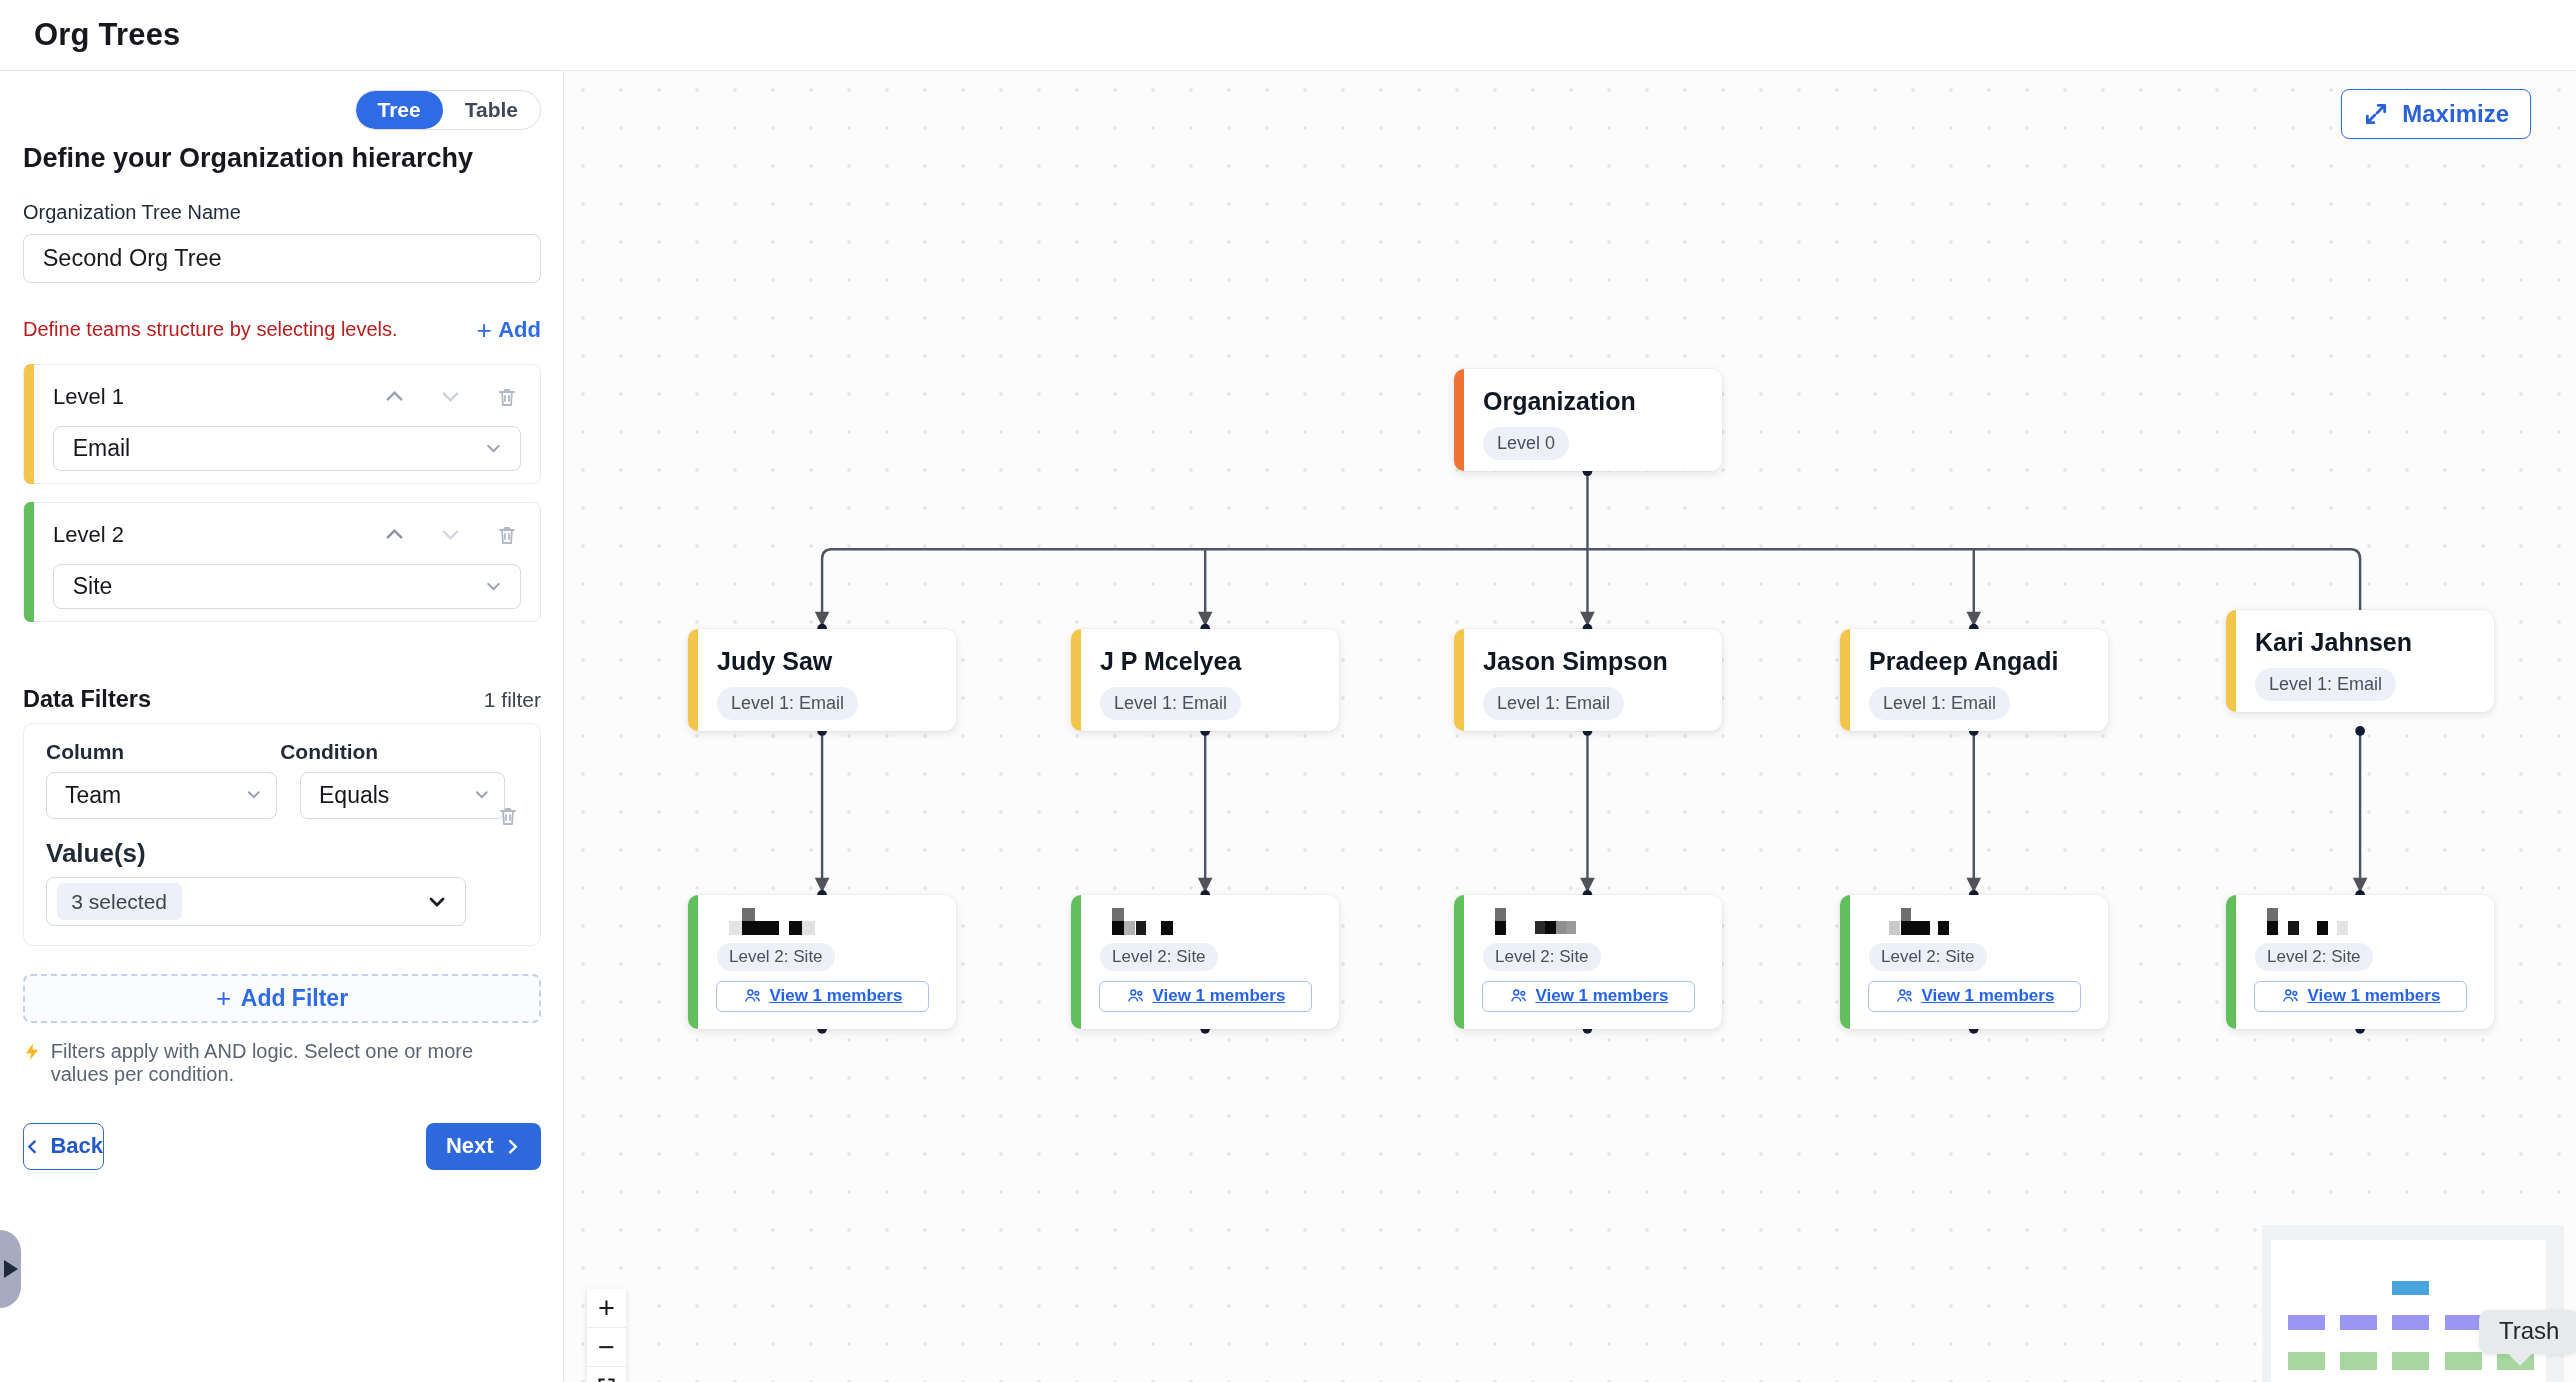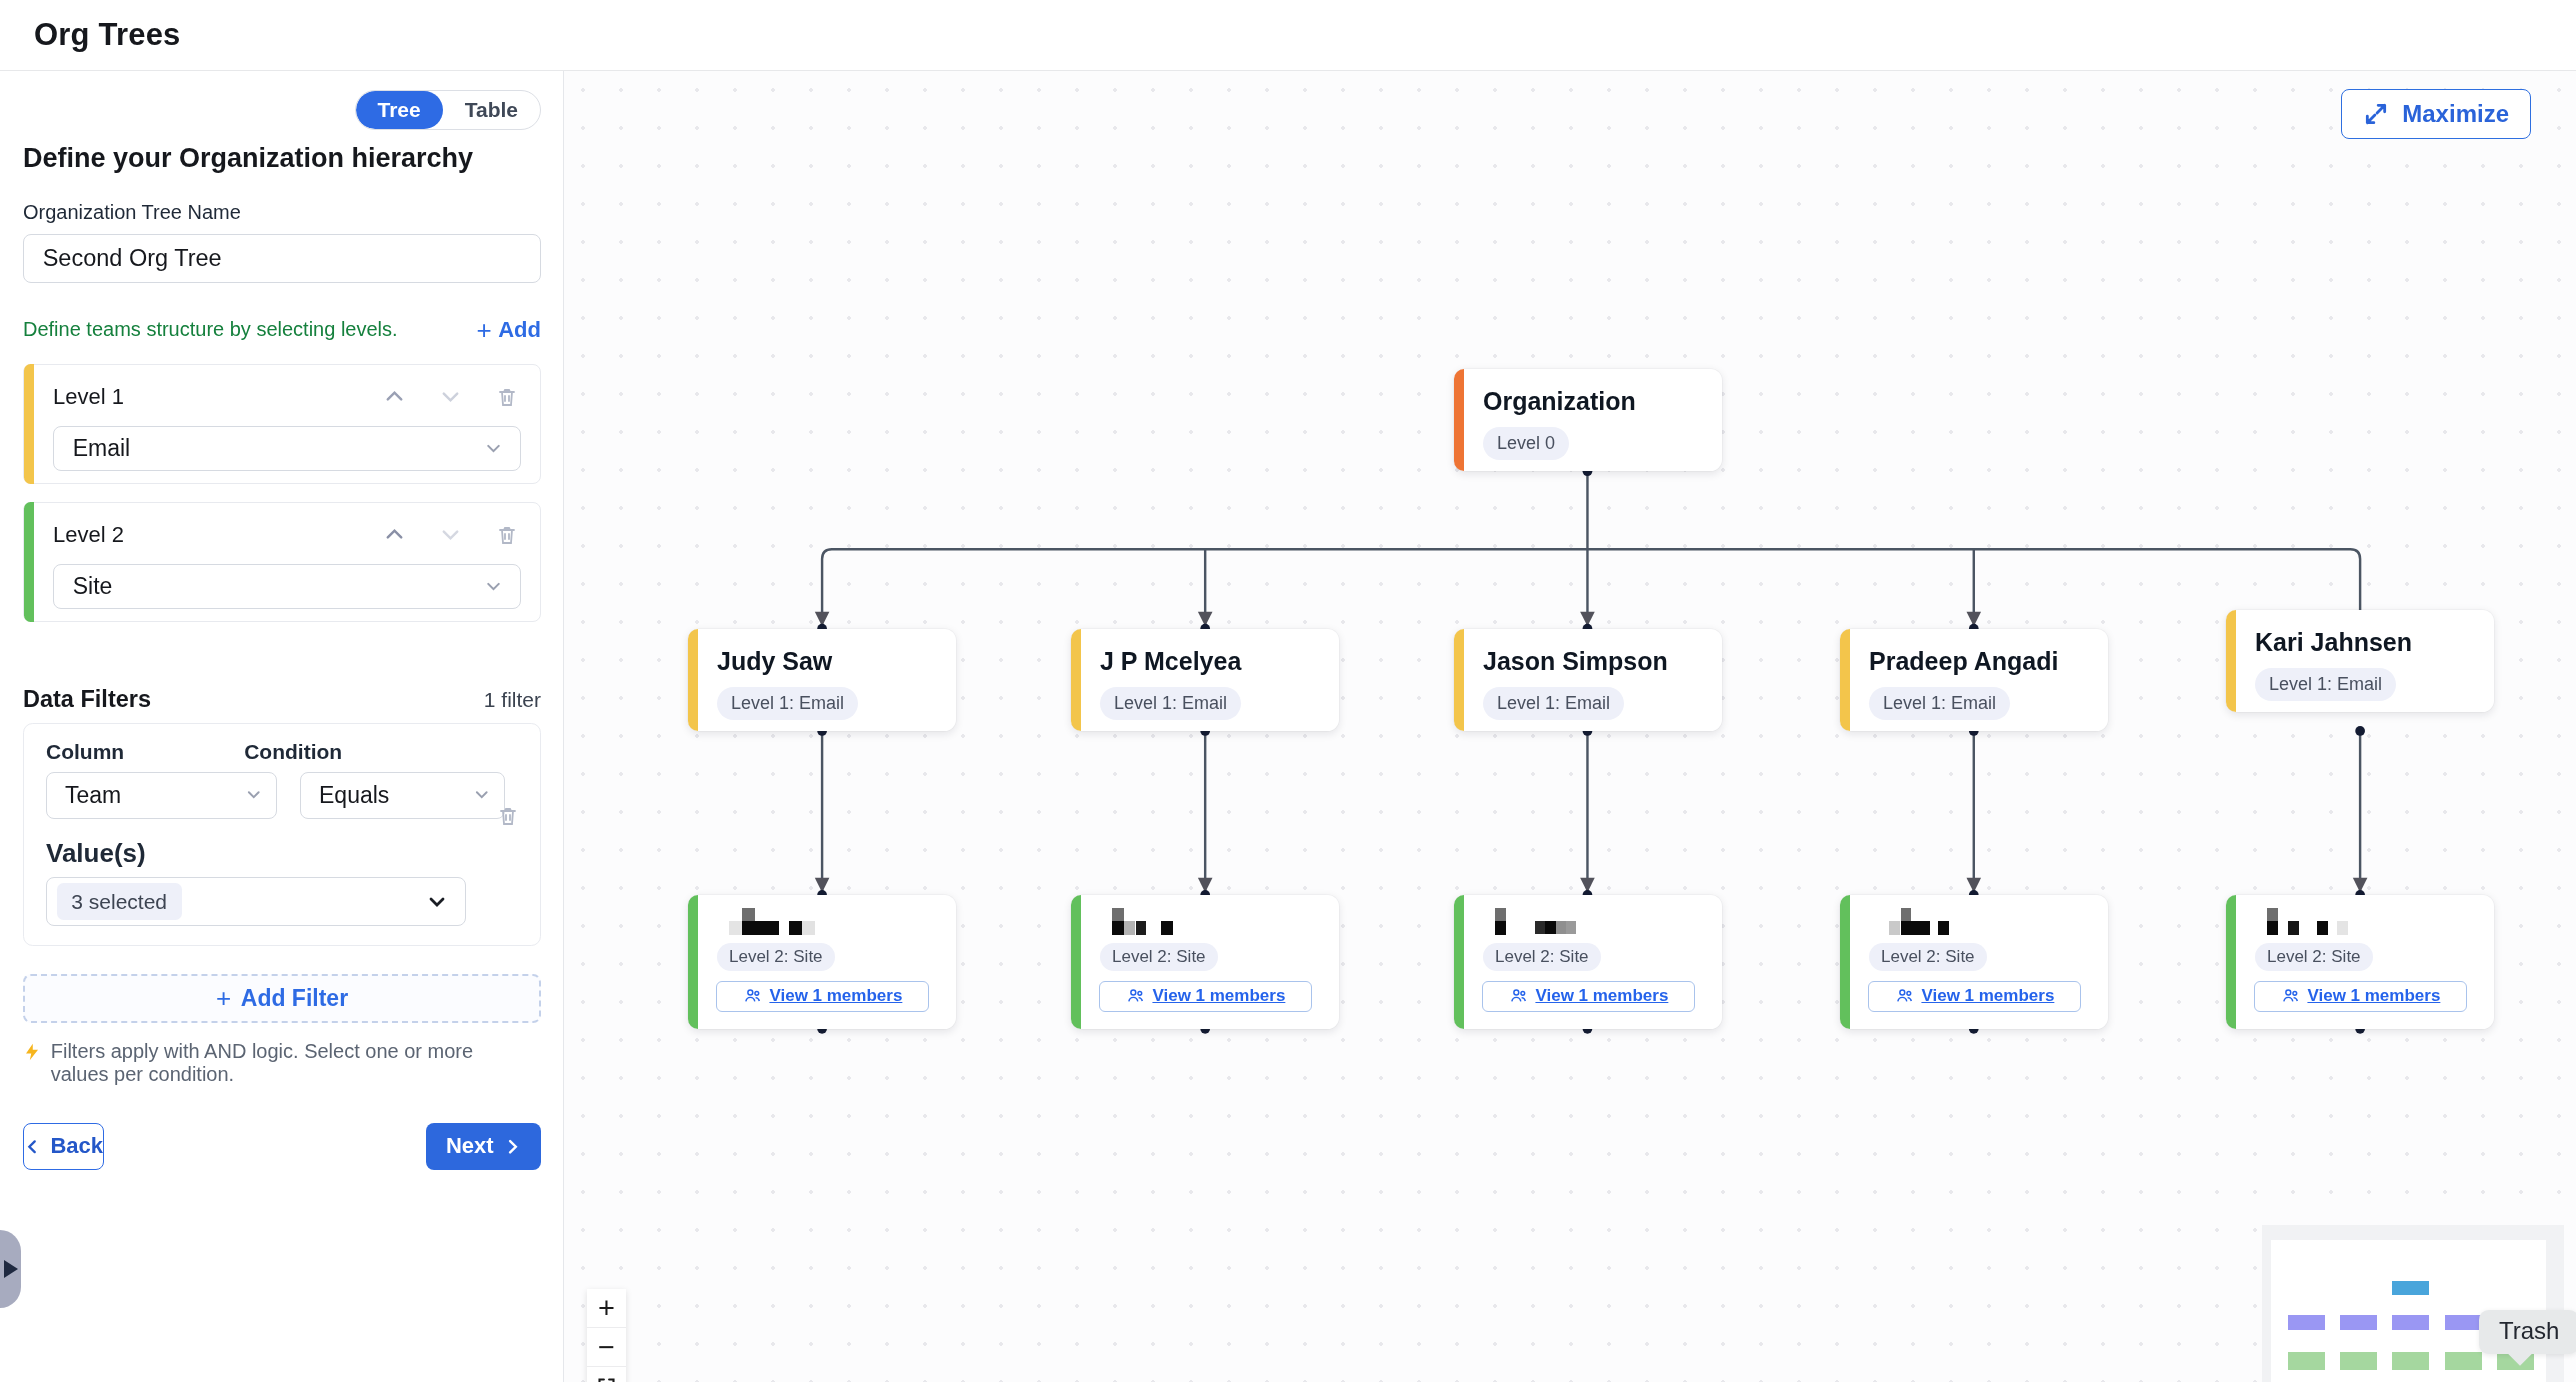--- a/index.html
+++ b/index.html
@@ -17,41 +17,41 @@
     border-right:1.6px solid #e5e7eb; padding:0 22px 0 23px; z-index:20; }
   .toggle-row { margin-top:18.7px; display:flex; justify-content:flex-end; }
   .seg-toggle { display:inline-flex; align-items:center; border:1.6px solid #dcdfe5; border-radius:811px; background:#fff; overflow:hidden; }
   .seg { font-size:21px; font-weight:700; padding:7.3px 22px; color:#3f4857; cursor:pointer; }
   .seg.active { background:var(--accent-blue,#2e6be4); color:#fff; border-radius:811px; }
   .side-heading { margin-top:13px; font-size:27px; font-weight:700; color:#16181d; }
   .field-label { margin-top:27px; font-size:20px; color:#1f2937; }
   .text-input { margin-top:9.7px; width:100%; height:49px; border:1.6px solid #d6dae1; border-radius:8px;
     font-size:23.5px; color:#16181d; padding:0 18.7px; display:flex; align-items:center; background:#fff; }
   .hint-row { margin-top:34px; display:flex; align-items:center; justify-content:space-between; }
-  .hint { font-size:20px; color:#15803d; }
+  .hint { font-size:20px; color:#b91c1c; }
   .add-link { display:flex; align-items:center; gap:6.5px; color:var(--accent-blue,#2e6be4); font-size:22px; font-weight:700; cursor:pointer; }
   .plus { font-size:26px; font-weight:400; line-height:1; }
 
   .level-card { position:relative; margin-top:21px; border:1.6px solid #e8eaef; border-radius:8px;
     background:#fff; height:120px; padding:18px 19.5px 0 29px; }
   .level-card + .level-card { margin-top:18px; }
   .accent-bar { position:absolute; left:0; top:-0.8px; bottom:-0.8px; width:9.7px; border-radius:6.5px 0 0 6.5px; }
   .level-head { display:flex; align-items:center; }
   .level-title { font-size:22px; color:#16181d; flex:1; }
   .icon-btn { width:28px; height:28px; display:flex; align-items:center; justify-content:center; margin-left:28px; cursor:pointer; }
   .selectbox { margin-top:14.6px; height:45px; border:1.6px solid #d6dae1; border-radius:8px; display:flex;
     align-items:center; padding:0 16px 0 18.7px; font-size:23px; color:#16181d; background:#fff; cursor:pointer; }
   .selectbox .spacer { flex:1; }
 
   .df-row { margin-top:64px; display:flex; align-items:baseline; justify-content:space-between; }
   .df-title { font-size:23.5px; font-weight:700; color:#16181d; }
   .df-count { font-size:21px; color:#3b4350; }
   .filter-card { position:relative; margin-top:9.7px; border:1.6px solid #e9ebf0; border-radius:9.7px; background:#fff;
     padding:16px 19.5px 18.7px 22px; }
-  .f-labels { display:flex; }
+  .f-labels { display:flex;gap:36px; }
   .f-label { font-size:21px; font-weight:700; color:#1f2937; }
   .f-label.cond { margin-left:120px; }
   .f-selects { display:flex; margin-top:8px; gap:23px; }
   .f-select { height:47px; border:1.6px solid #d6dae1; border-radius:8px; display:flex; align-items:center;
     padding:0 13px 0 18px; font-size:23px; color:#16181d; background:#fff; cursor:pointer; }
   .f-select.col { width:231px; }
   .f-select.cond { width:205px; }
   .filter-trash { position:absolute; right:18px; top:78px; }
   .values-label { margin-top:19.5px; font-size:26px; font-weight:700; color:#1f2937; }
   .values-select { margin-top:8px; width:420px; height:49px; border:1.6px solid #d6dae1; border-radius:8px;

